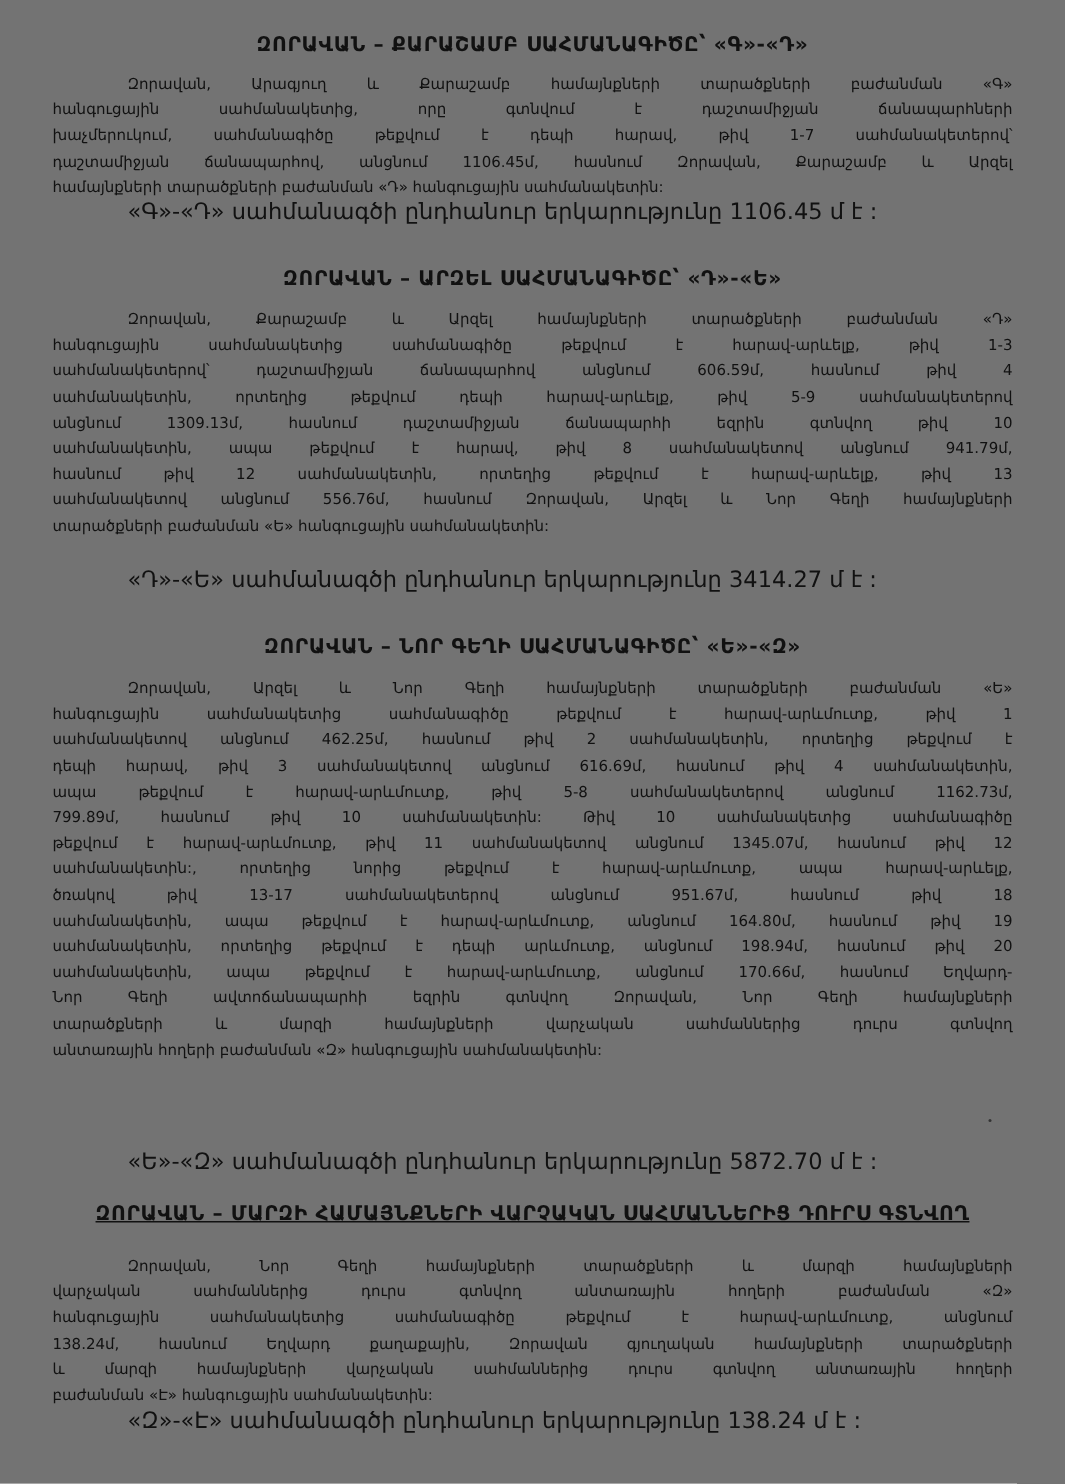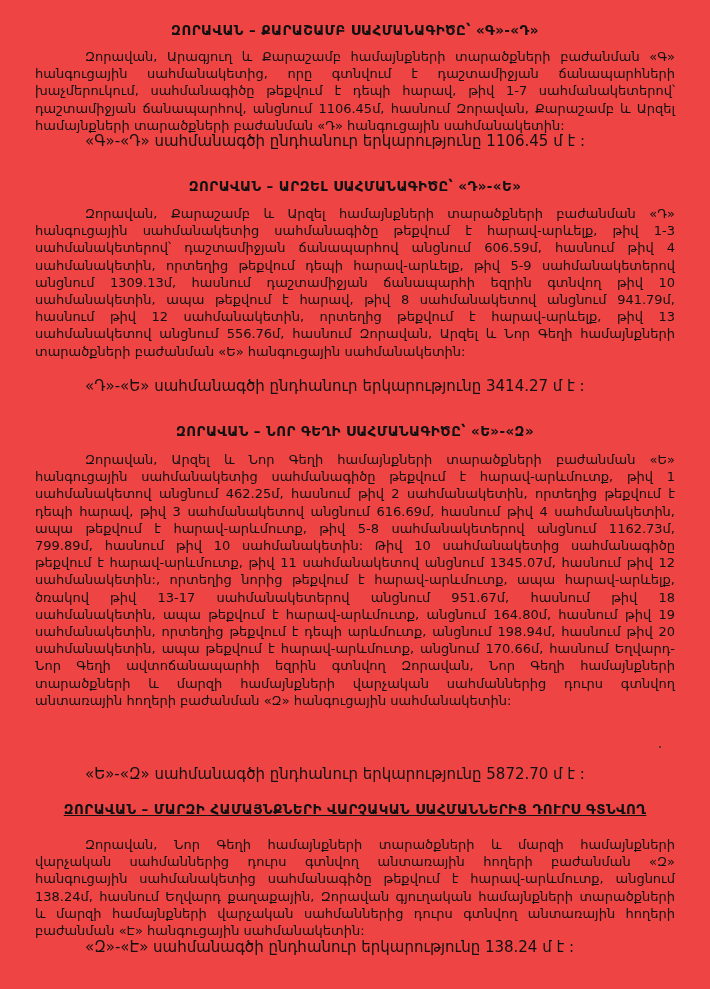--- a/index.html
+++ b/index.html
@@ -14,38 +14,38 @@
       font-family: "DejaVu Sans", sans-serif;
       color: #111111;
       position: relative;
     }
     .page {
       position: absolute;
       left: 0;
       top: 0;
       width: 710px;
       height: 989px;
-      background: #ef4444;
+      background: #737373;
     }
     .heading {
       position: absolute;
       left: 0;
       width: 710px;
       text-align: center;
       font-size: 13.5px;
       font-weight: bold;
       letter-spacing: 0.4px;
       color: #111;
       white-space: nowrap;
     }
     .para {
       position: absolute;
       left: 35px;
       width: 640px;
-      font-size: 13px;
+      font-size: 10px;
       line-height: 17.2px;
       text-align: justify;
       color: #111;
     }
     .para .line {
       display: block;
       text-align: justify;
       text-align-last: justify;
       white-space: nowrap;
       overflow: visible;

